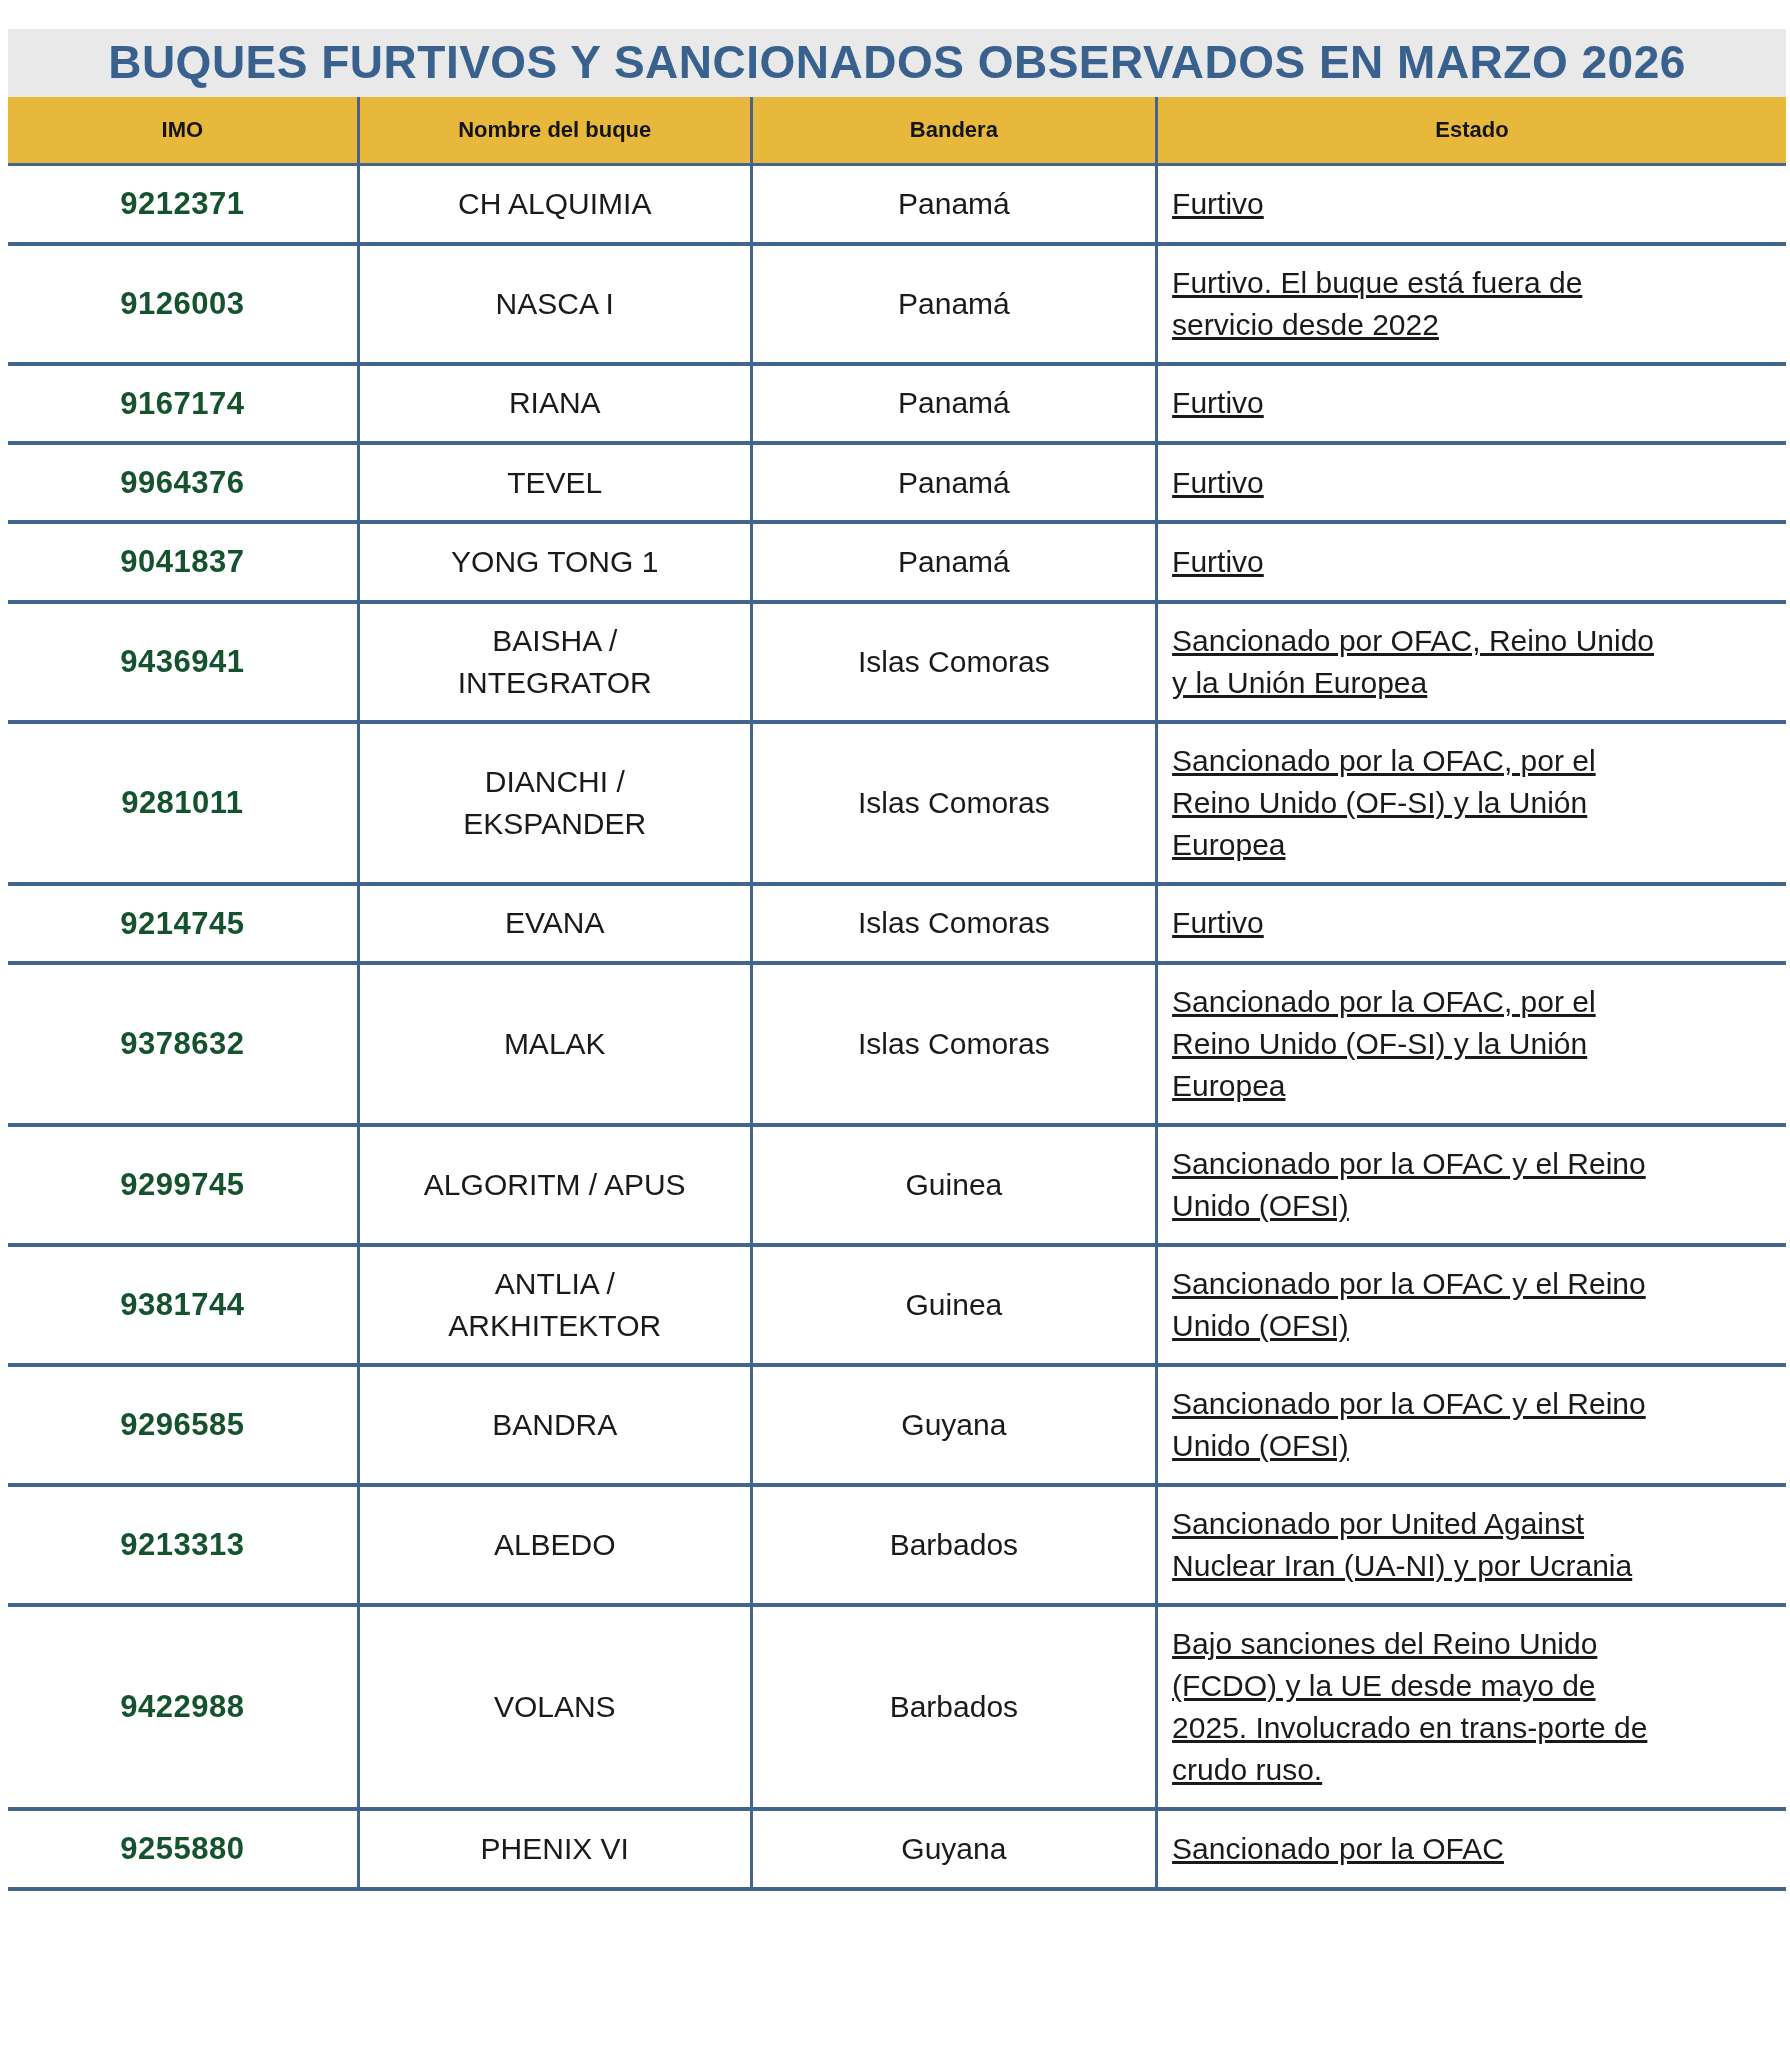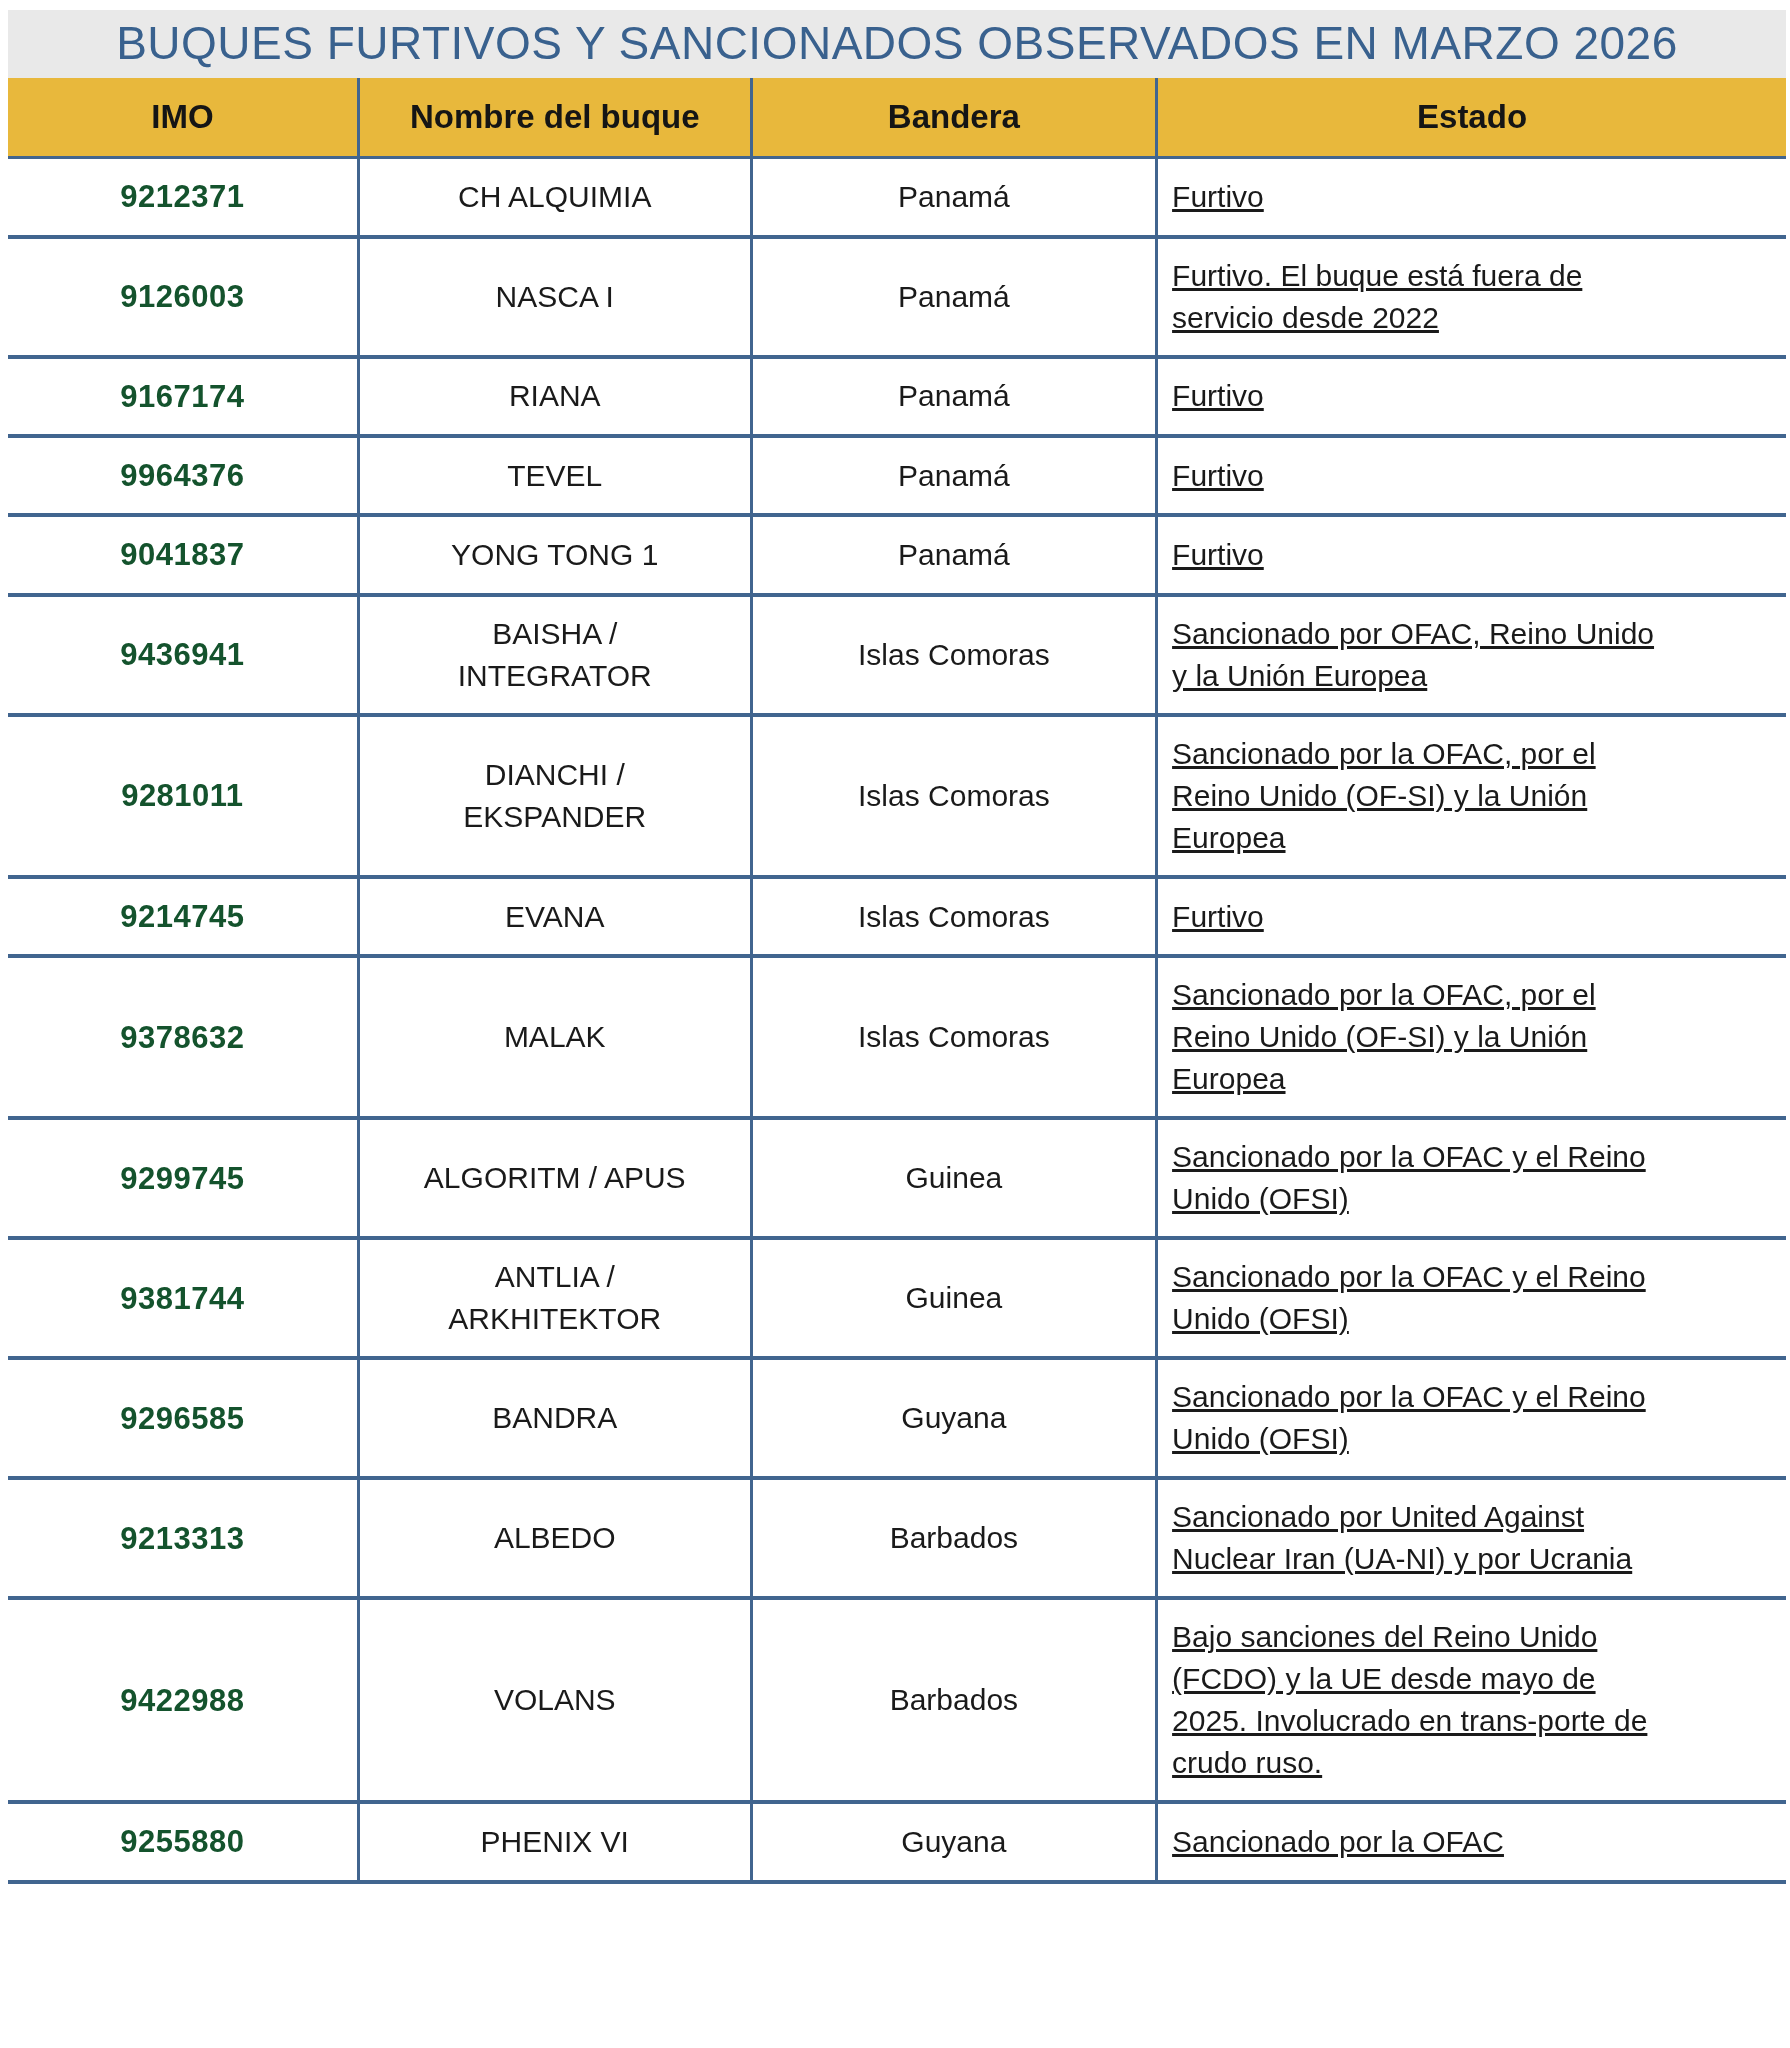--- a/index.html
+++ b/index.html
@@ -18,39 +18,40 @@
     font-family:"Liberation Sans", sans-serif;
     color:var(--text);
   }
   .page{
     padding:10px 4px 0 8px;
   }
   .title-band{
     background:var(--title-bg);
     color:var(--title-fg);
     font-size:46px;
-    font-weight:400;
+    font-weight:700;
     text-align:center;
     padding:10px 0 12px 0;
     letter-spacing:0.5px;
     line-height:1;
+    margin-top:19px;
   }
   table.vessels{
     width:100%;
     border-collapse:collapse;
     table-layout:fixed;
   }
   col.c-imo{width:19.7%;}
   col.c-nombre{width:22.1%;}
   col.c-bandera{width:22.8%;}
   col.c-estado{width:35.4%;}
 
   thead th{
     background:var(--header-bg);
-    font-size:33px;
+    font-size:22px;
     font-weight:700;
     color:#151515;
     padding:21px 8px;
     text-align:center;
     border-bottom:3px solid var(--border);
     line-height:1.1;
   }
   thead th + th{
     border-left:3px solid var(--border);
   }

